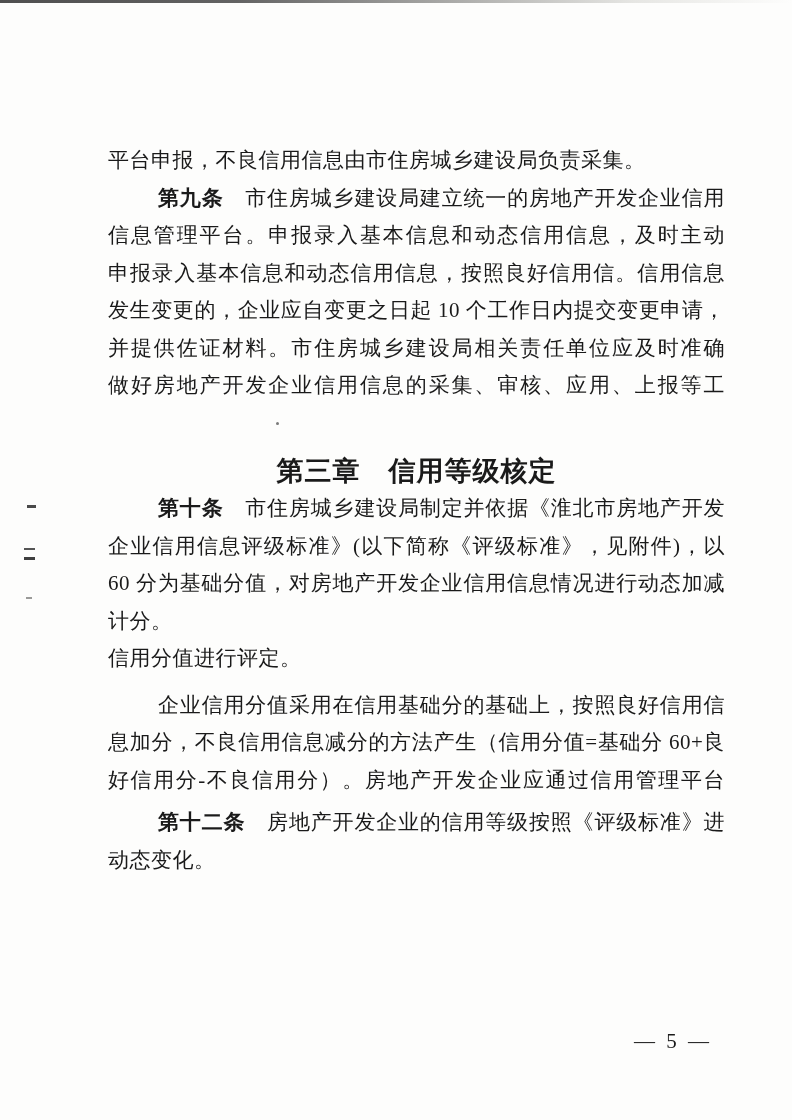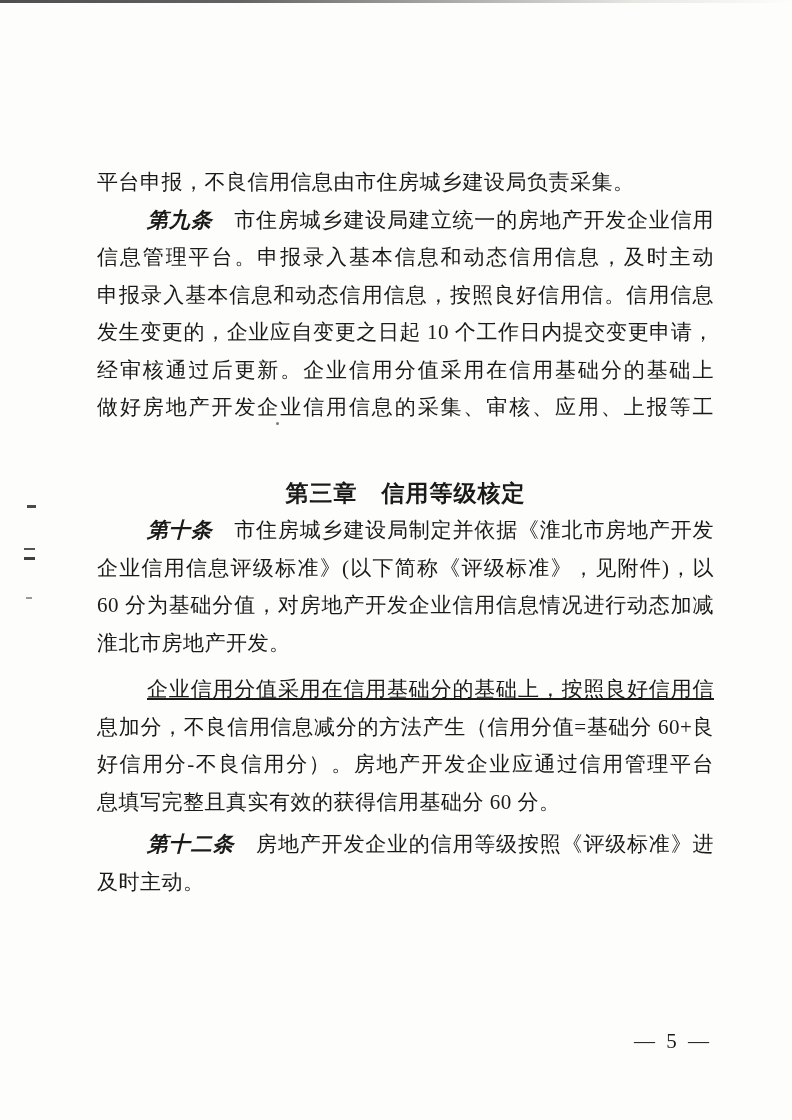--- a/index.html
+++ b/index.html
@@ -17,47 +17,47 @@
     background: linear-gradient(90deg, #4f4f4f 0%, #636363 30%, #a5a5a3 55%, #e6e6e3 80%, rgba(255,255,255,0) 100%);
   }
   .speck { position: absolute; background: #4a4a4a; }
   .speck-dash { left: 27px; top: 505px; width: 9px; height: 3px; }
   .speck-double { left: 24px; top: 548px; width: 11px; height: 7px; background: none;
     border-top: 2px solid #555; border-bottom: 3px solid #3f3f3f; }
   .speck-dot { left: 276px; top: 422px; width: 3px; height: 3px; border-radius: 50%; background: #7a7a7a; }
   .speck-faint { left: 26px; top: 597px; width: 6px; height: 2px; background: #9a9a98; }
 
   .doc-body {
-    position: absolute; left: 97px; top: 142px; width: 617px; margin-top: 22px;
+    position: absolute; left: 108px; top: 142px; width: 617px;
   }
   .line {
     height: 37.5px; line-height: 37.5px;
     font-size: 21px;
     letter-spacing: 0.5px;
     white-space: nowrap;
   }
   .fill {
     white-space: normal;
     text-align: justify;
     text-align-last: justify;
     overflow: hidden;
   }
   .indent { padding-left: 50px; }
   .indent.fill { padding-left: 50px; width: 567px; }
-  .term { font-weight: bold; font-style: italic; }
-  .mt9 { margin-top: 9px; text-decoration: underline; }
+  .term { font-weight: bold; }
+  .mt9 { margin-top: 9px; }
   .mt5 { margin-top: 5px; }
   .chapter-heading {
     height: 37.5px; line-height: 37.5px;
     margin-top: 48px;
     text-align: center;
     text-align-last: center;
     font-family: "Liberation Sans", "DejaVu Sans", sans-serif;
     font-weight: bold;
-    font-size: 23px;
+    font-size: 27px;
     letter-spacing: 1px;
     white-space: nowrap;
   }
   .page-number {
     position: absolute; top: 1028px; right: 80px;
     font-size: 21px; letter-spacing: 3px;
     line-height: 26px;
   }
 </style>
 </head>
@@ -72,36 +72,36 @@
   <div class="speck speck-faint"></div>
 
   <div class="doc-body">
 
     <div class="line"><span>平台申报，不良信用信息由市住房城乡建设局负责采集。</span></div>
 
     <div class="line fill indent"><span class="term">第九条</span><span>　市住房城乡建设局建立统一的房地产开发企业信用</span></div>
     <div class="line fill"><span>信息管理平台。申报录入基本信息和动态信用信息，及时主动</span></div>
     <div class="line fill"><span>申报录入基本信息和动态信用信息，按照良好信用信。信用信息</span></div>
     <div class="line fill"><span>发生变更的，企业应自变更之日起 10 个工作日内提交变更申请，</span></div>
-    <div class="line fill"><span>经审核通过后更新。企业信用分值采用在信用基础分的基础上</span></div>
+    <div class="line fill"><span>并提供佐证材料。市住房城乡建设局相关责任单位应及时准确</span></div>
     <div class="line fill"><span>做好房地产开发企业信用信息的采集、审核、应用、上报等工作。</span></div>
 
     <div class="chapter-heading">第三章　信用等级核定</div>
 
     <div class="line fill indent"><span class="term">第十条</span><span>　市住房城乡建设局制定并依据《淮北市房地产开发</span></div>
     <div class="line fill"><span>企业信用信息评级标准》(以下简称《评级标准》，见附件)，以</span></div>
     <div class="line fill"><span>60 分为基础分值，对房地产开发企业信用信息情况进行动态加减</span></div>
+    <div class="line"><span>计分。</span></div>
 
-    <div class="line"><span>淮北市房地产开发。</span></div>
+    <div class="line"><span>信用分值进行评定。</span></div>
 
     <div class="line fill indent mt9"><span>企业信用分值采用在信用基础分的基础上，按照良好信用信</span></div>
     <div class="line fill"><span>息加分，不良信用信息减分的方法产生（信用分值=基础分 60+良</span></div>
     <div class="line fill"><span>好信用分-不良信用分）。房地产开发企业应通过信用管理平台</span></div>
-    <div class="line"><span>息填写完整且真实有效的获得信用基础分 60 分。</span></div>
 
     <div class="line fill indent mt5"><span class="term">第十二条</span><span>　房地产开发企业的信用等级按照《评级标准》进行。</span></div>
-    <div class="line"><span>及时主动。</span></div>
+    <div class="line"><span>动态变化。</span></div>
 
   </div>
 
   <div class="page-number">— 5 —</div>
 
 </div>
 
 </body></html>

